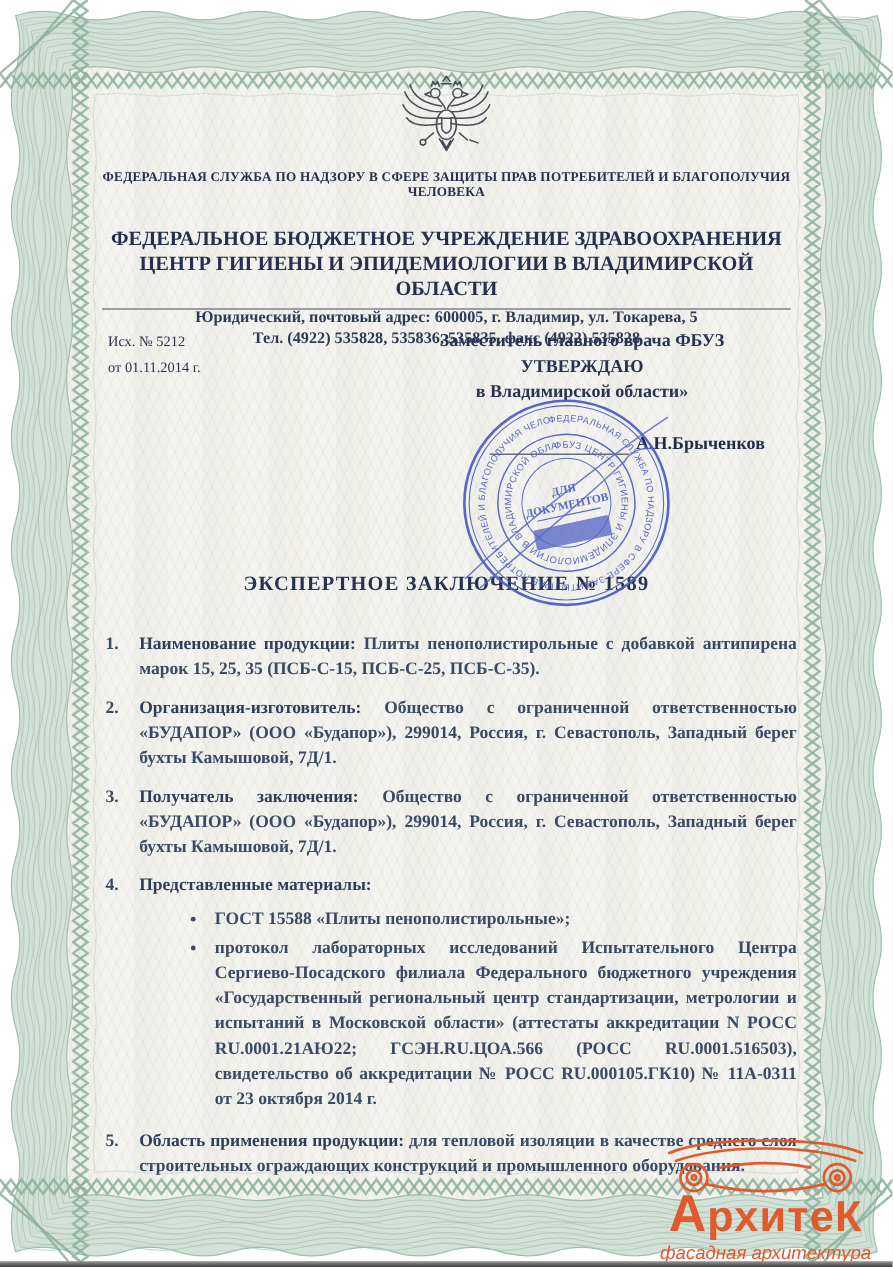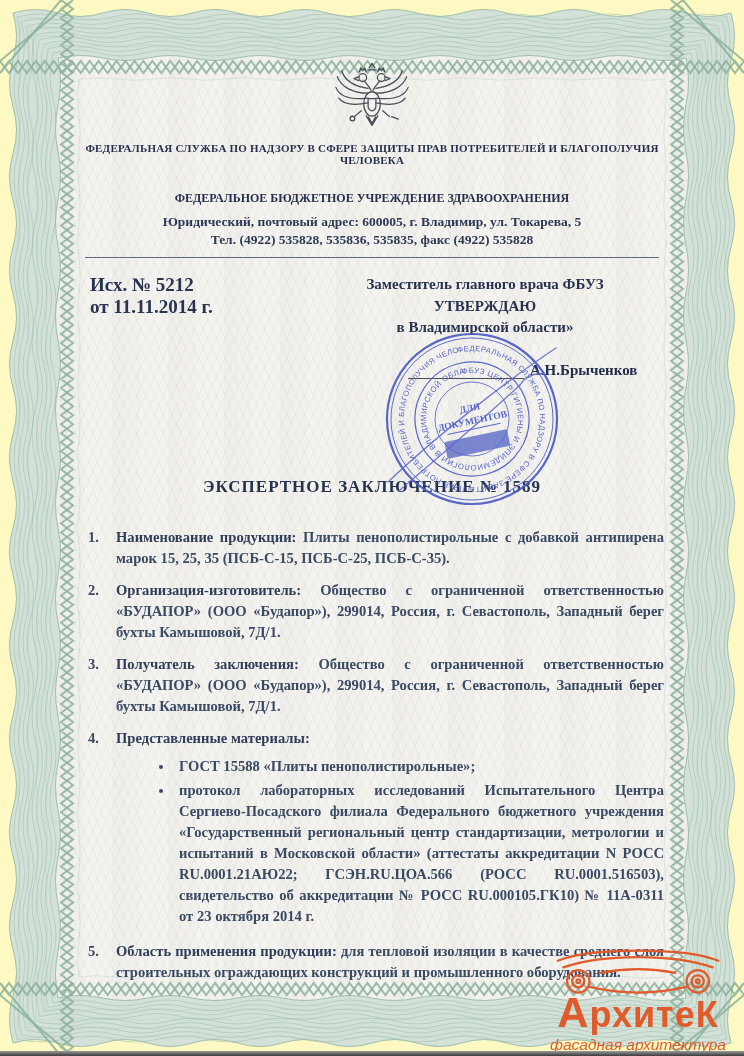--- a/index.html
+++ b/index.html
@@ -1,33 +1,33 @@
 <!DOCTYPE html>
 <html><head>
 <meta charset="utf-8">
 <style>
   html,body{margin:0;padding:0;background:#e8e8e6;}
-  .page{position:relative;width:744px;height:1056px;background:#fef9c3;overflow:hidden;
+  .page{position:relative;width:744px;height:1056px;background:#ffffff;overflow:hidden;
         font-family:"Liberation Serif", serif;}
   
   .paper{position:absolute;inset:56px;background-color:#f5f3ef;
     background-image:
       repeating-linear-gradient(115deg, rgba(156,178,166,.08) 0 1.5px, transparent 1.5px 8px),
       repeating-linear-gradient(65deg, rgba(156,178,166,.08) 0 1.5px, transparent 1.5px 8px),
       repeating-linear-gradient(90deg, rgba(150,160,150,.05) 0 14px, rgba(214,204,192,.07) 14px 28px, transparent 28px 56px);}
   svg.deco{position:absolute;left:0;top:0;pointer-events:none;}
   
   .hdr{position:absolute;left:84px;top:142px;width:576px;text-align:center;color:#25304c;}
   .hdr .agency{font-size:11px;font-weight:bold;letter-spacing:.2px;margin-bottom:22px;}
-  .hdr .org1,.hdr .org2{font-size:12px;font-weight:bold;line-height:21px;}
+  .hdr .org1,.hdr .org2{font-size:17px;font-weight:bold;line-height:21px;}
   .hdr .addr,.hdr .phone{font-size:13.5px;line-height:18px;color:#2c3a55;font-weight:bold;}
   .hdr .addr{margin-top:4px;}
   .rule{position:absolute;left:85px;top:257px;width:574px;border-top:1.6px solid #5c6a7a;}
   
-  .ref{position:absolute;left:90px;top:274px;font-size:19px;font-weight:bold;color:#27334f;line-height:21.5px;}
+  .ref{position:absolute;left:90px;top:274px;font-size:12px;font-weight:normal;color:#27334f;line-height:21.5px;}
   .approval{position:absolute;left:355px;top:274px;width:260px;text-align:center;
             font-size:15px;font-weight:bold;color:#27334f;line-height:21.5px;}
   .sign-row{position:absolute;left:408px;top:362px;width:252px;display:flex;align-items:flex-end;gap:6px;z-index:3;}
   .sig-underline{flex:0 0 116px;height:14px;border-bottom:1.5px solid #464c58;}
   .signer{font-size:15px;font-weight:bold;color:#1f2b47;}
   
   .eagle{position:absolute;left:331px;top:60px;z-index:2;}
   
   .stamp{position:absolute;left:383px;top:330px;z-index:4;opacity:.92;}
   .sig-strokes{position:absolute;left:370px;top:330px;z-index:5;}
@@ -100,28 +100,29 @@
       <path d="M36 56 l6 10 6 -10 m-9.5 1.5 l3.5 6.5 3.5 -6.5"></path>
       <path d="M31 51 l-7 6 M53 51 l7 6"></path>
       <circle cx="22" cy="59" r="2.4"></circle>
       <path d="M62 57 l7 2.5"></path>
     </g>
   </svg>
 
   <div class="hdr">
     <div class="agency">ФЕДЕРАЛЬНАЯ СЛУЖБА ПО НАДЗОРУ В СФЕРЕ ЗАЩИТЫ ПРАВ ПОТРЕБИТЕЛЕЙ И БЛАГОПОЛУЧИЯ ЧЕЛОВЕКА</div>
     <div class="org1">ФЕДЕРАЛЬНОЕ БЮДЖЕТНОЕ УЧРЕЖДЕНИЕ ЗДРАВООХРАНЕНИЯ</div>
+    <div class="org2">ЦЕНТР ГИГИЕНЫ И ЭПИДЕМИОЛОГИИ В ВЛАДИМИРСКОЙ ОБЛАСТИ</div>
     <div class="addr">Юридический, почтовый адрес: 600005, г. Владимир, ул. Токарева, 5</div>
     <div class="phone">Тел. (4922) 535828, 535836, 535835, факс (4922) 535828</div>
   </div>
   <div class="rule"></div>
 
   <div class="ref">
     <div>Исх. № 5212</div>
-    <div>от 11.11.2014 г.</div>
+    <div>от 01.11.2014 г.</div>
   </div>
 
   <div class="approval">
     <div>Заместитель главного врача ФБУЗ</div>
     <div>УТВЕРЖДАЮ</div>
     <div>в Владимирской области»</div>
   </div>
   <div class="sign-row">
     <span class="sig-underline"></span>
     <span class="signer">А.Н.Брыченков</span>

